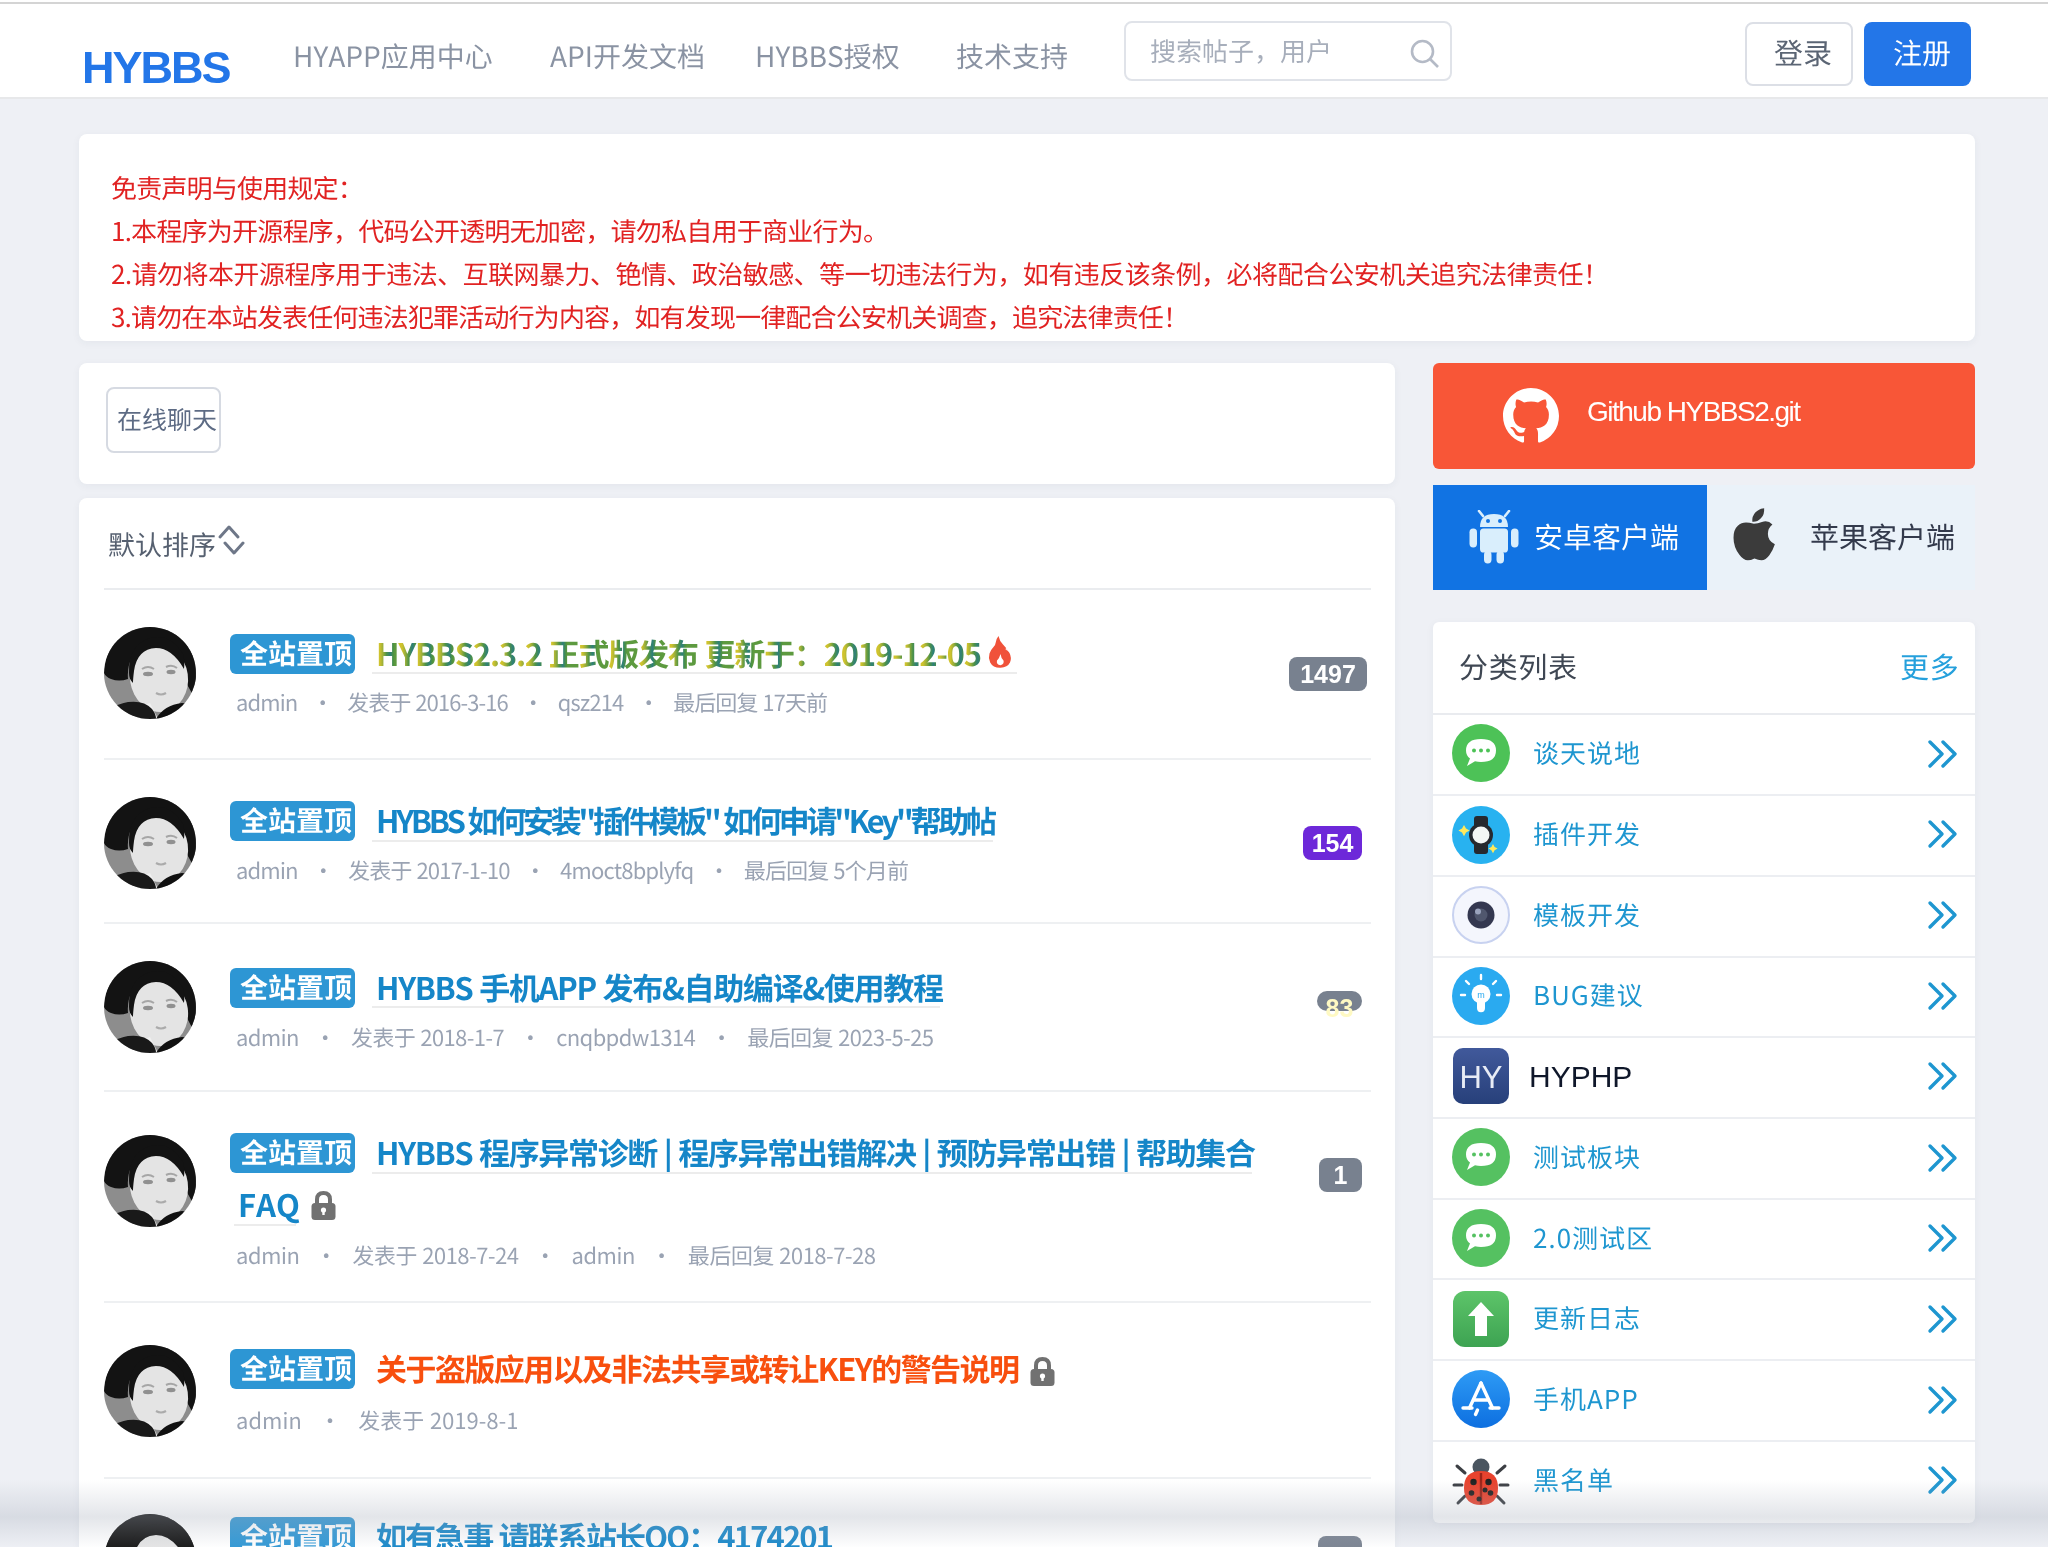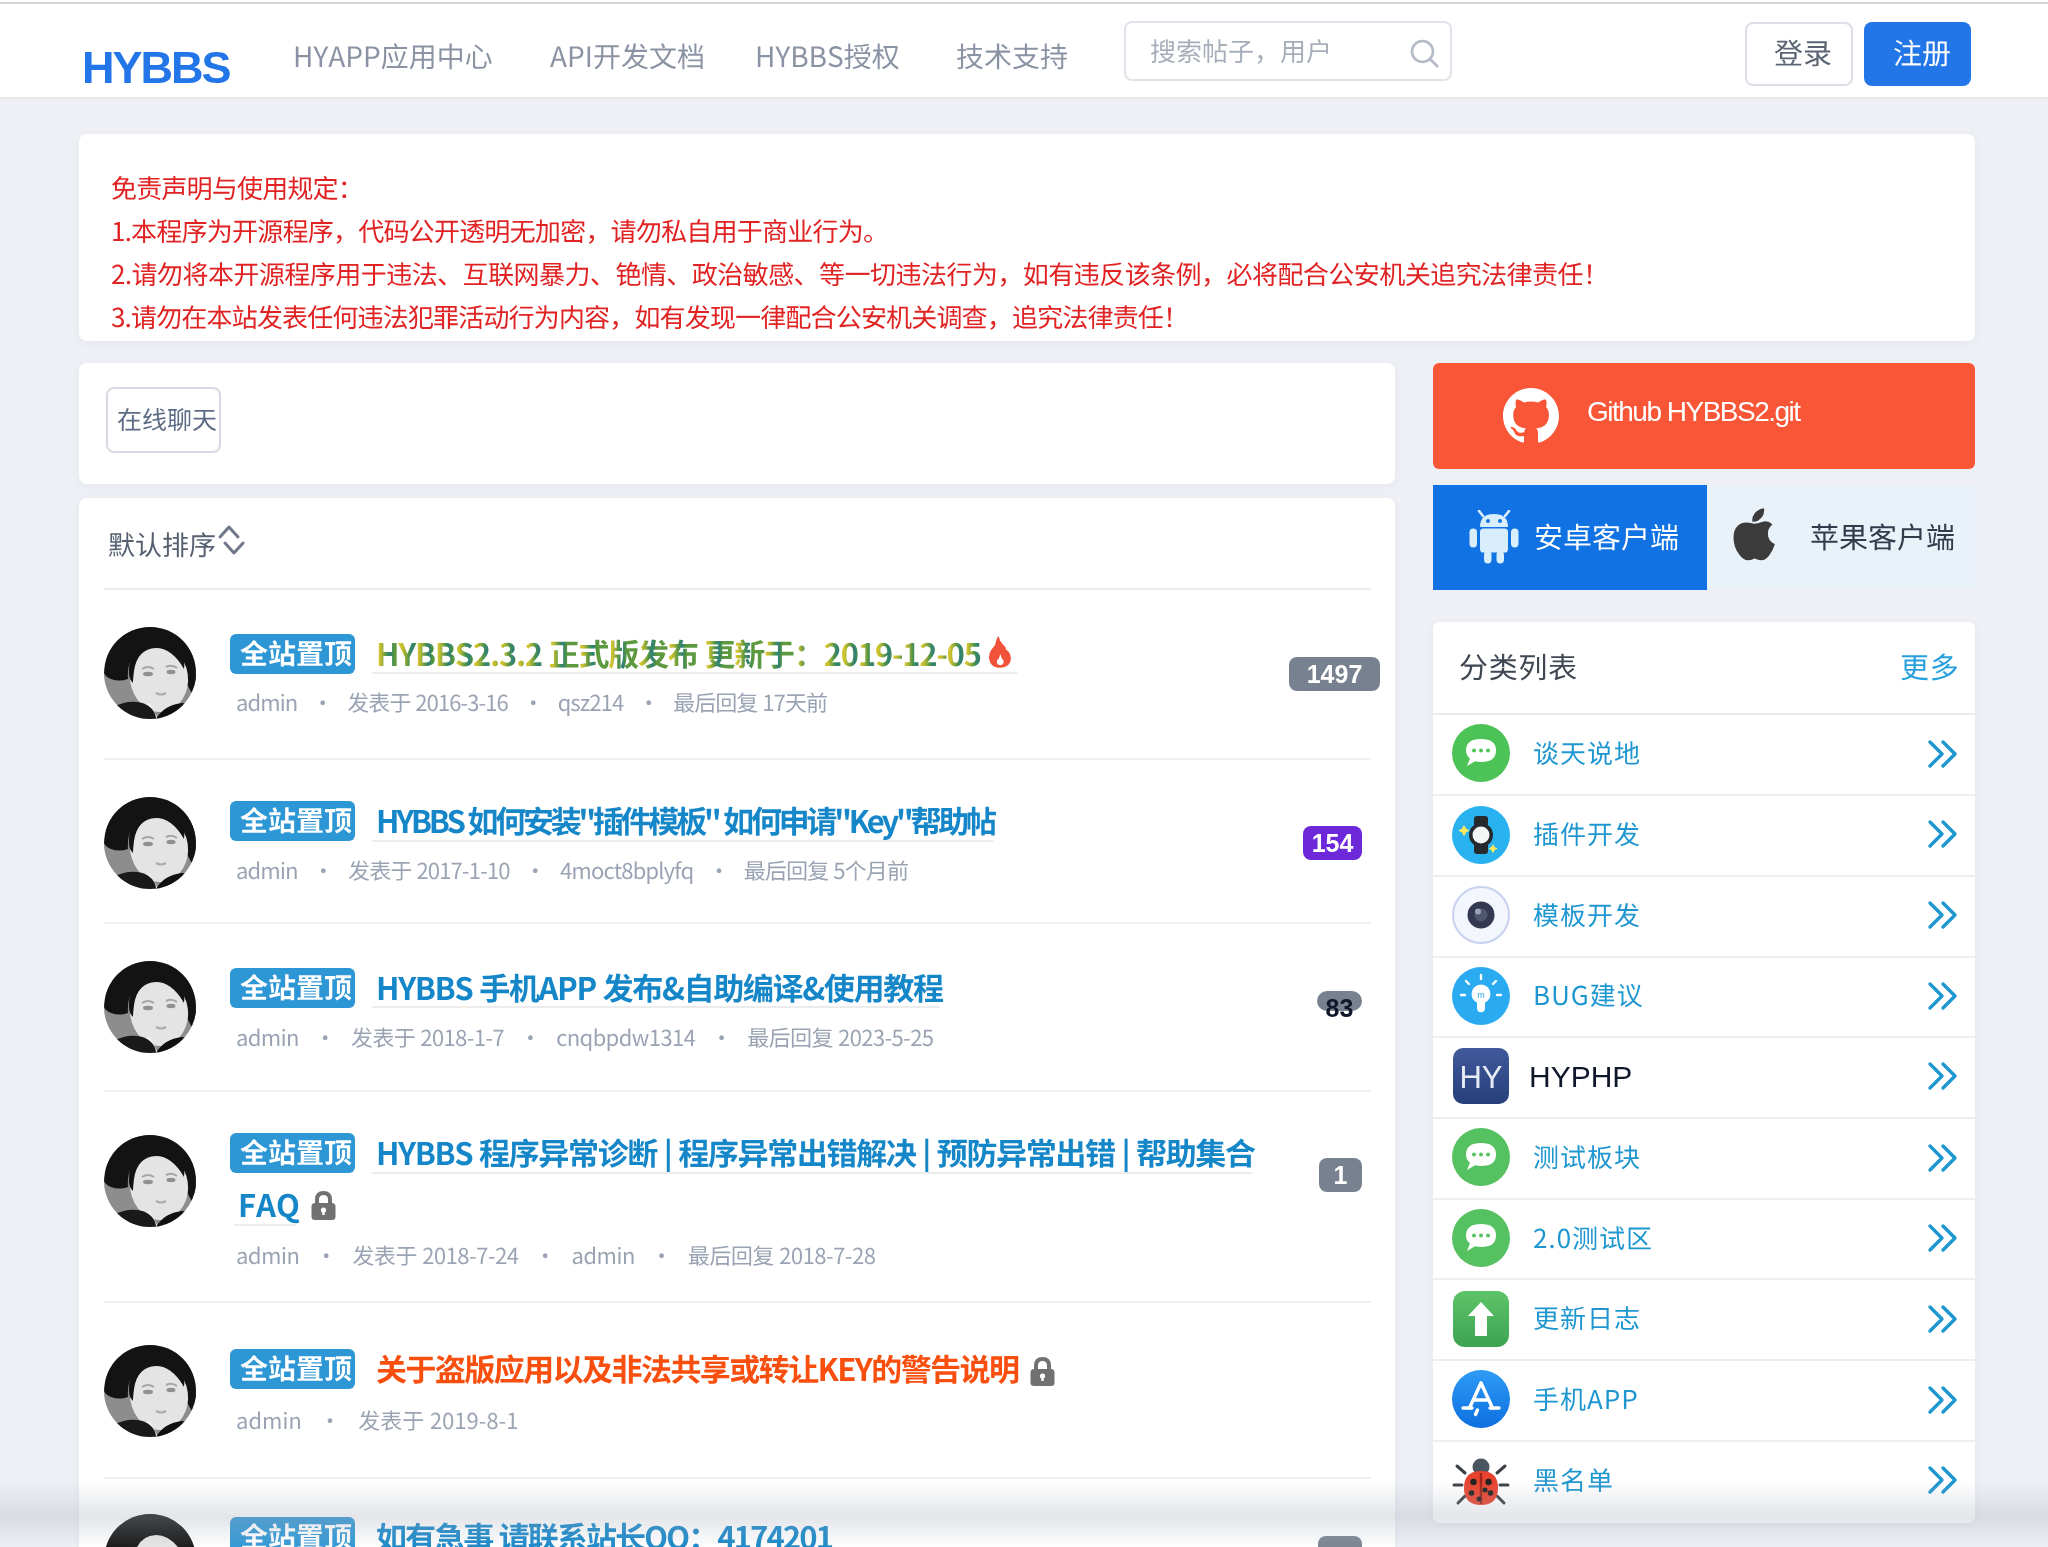--- a/index.html
+++ b/index.html
@@ -373,21 +373,21 @@
       <use href="#gR20676" transform="translate(441.2 0) scale(0.02200 -0.02200)"></use>
       <use href="#gR11957" transform="translate(462.3 0) scale(0.02200 -0.02200)"></use>
       <use href="#gR13137" transform="translate(483.3 0) scale(0.02200 -0.02200)"></use>
       <use href="#gR14020" transform="translate(504.4 0) scale(0.02200 -0.02200)"></use>
       <use href="#gR18" transform="translate(530.3 0) scale(0.02200 -0.02200)"></use>
       <use href="#gR24" transform="translate(541.6 0) scale(0.02200 -0.02200)"></use>
       <use href="#gR14079" transform="translate(552.9 0) scale(0.02200 -0.02200)"></use>
       <use href="#gR11237" transform="translate(574.0 0) scale(0.02200 -0.02200)"></use>
     </g>
   </svg>
-<div class="abs" style="left:1289px;top:657px;width:91px;height:34px;background:#78818f;border-radius:8px;color:#fff;font-size:25px;font-weight:bold;text-align:center;line-height:34px">1497</div>
+<div class="abs" style="left:1289px;top:657px;width:78px;height:34px;background:#78818f;border-radius:8px;color:#fff;font-size:25px;font-weight:bold;text-align:center;line-height:34px">1497</div>
 <div class="abs" style="left:104px;top:758px;width:1267px;height:2px;background:#eef0f2"></div>
 <svg class="abs" style="left:104px;top:797px" width="92" height="92" viewBox="0 0 92 92">
 <defs>
       <clipPath id="ac2">
         <circle cx="46" cy="46" r="46"></circle>
       </clipPath>
     </defs>
 <g clip-path="url(#ac2)">
 <rect width="92" height="92" fill="#8d8d8d"></rect>
 <path d="M60 0 H92 V60 Q76 38 66 20 Q62 8 60 0 Z" fill="#5a5a5a"></path>
@@ -589,21 +589,21 @@
       <use href="#gR17" transform="translate(617.7 0) scale(0.02200 -0.02200)"></use>
       <use href="#gR19" transform="translate(629.3 0) scale(0.02200 -0.02200)"></use>
       <use href="#gR20" transform="translate(640.9 0) scale(0.02200 -0.02200)"></use>
       <use href="#gR14" transform="translate(652.5 0) scale(0.02200 -0.02200)"></use>
       <use href="#gR22" transform="translate(659.5 0) scale(0.02200 -0.02200)"></use>
       <use href="#gR14" transform="translate(671.1 0) scale(0.02200 -0.02200)"></use>
       <use href="#gR19" transform="translate(678.2 0) scale(0.02200 -0.02200)"></use>
       <use href="#gR22" transform="translate(689.8 0) scale(0.02200 -0.02200)"></use>
     </g>
   </svg>
-<div class="abs" style="left:1317px;top:991px;width:45px;height:20px;background:#78818f;border-radius:13px;color:#0f172a;font-size:25px;font-weight:bold;text-align:center;line-height:34px">83</div>
+<div class="abs" style="left:1317px;top:991px;width:45px;height:20px;background:#78818f;border-radius:13px;color:#fef9c3;font-size:25px;font-weight:bold;text-align:center;line-height:34px">83</div>
 <div class="abs" style="left:104px;top:1090px;width:1267px;height:2px;background:#eef0f2"></div>
 <svg class="abs" style="left:104px;top:1135px" width="92" height="92" viewBox="0 0 92 92">
 <defs>
       <clipPath id="ac4">
         <circle cx="46" cy="46" r="46"></circle>
       </clipPath>
     </defs>
 <g clip-path="url(#ac4)">
 <rect width="92" height="92" fill="#8d8d8d"></rect>
 <path d="M60 0 H92 V60 Q76 38 66 20 Q62 8 60 0 Z" fill="#5a5a5a"></path>

